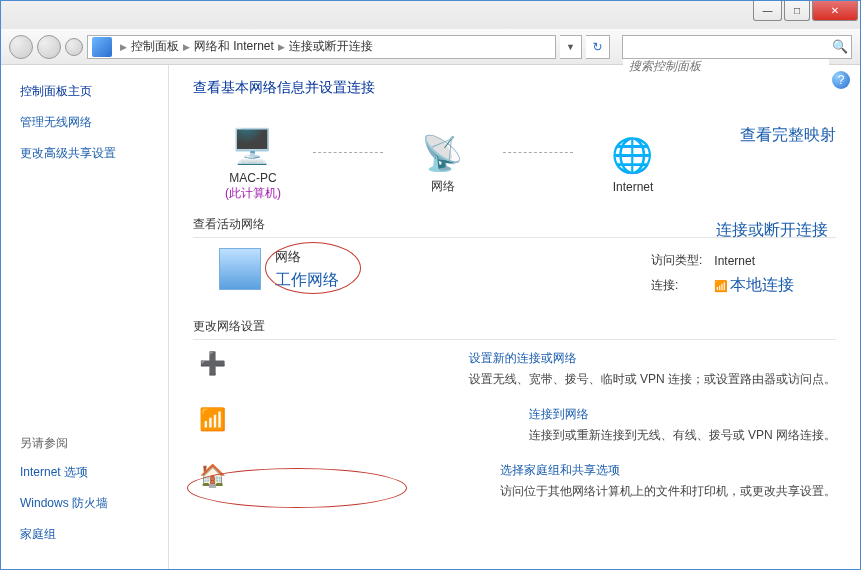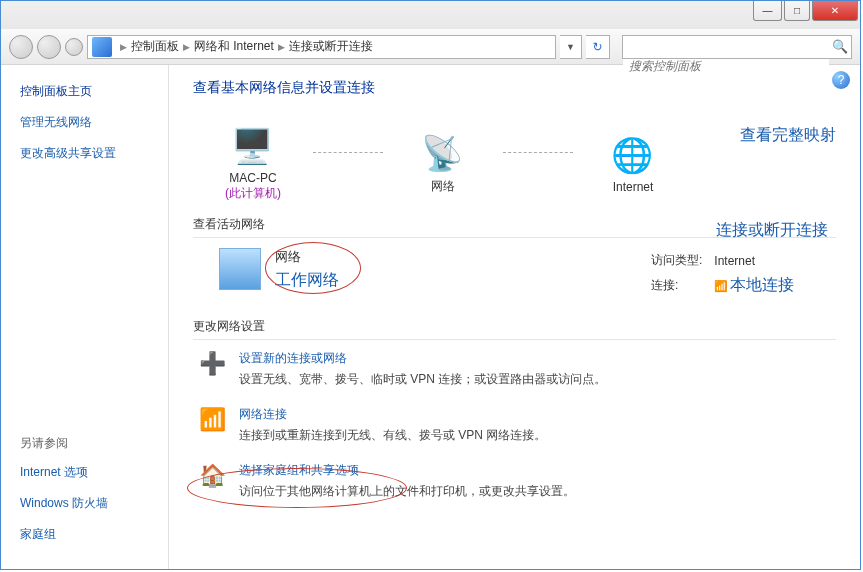--- a/index.html
+++ b/index.html
@@ -51,21 +51,21 @@
 
 .active-net { display: flex; align-items: flex-start; margin: 4px 0 18px; }
 .active-net .net-ic { width: 42px; height: 42px; margin: 0 14px 0 26px; background: linear-gradient(#bde0ff,#5aa0e0); border: 1px solid #7ab0e0; }
 .active-net .net-info { flex: 0 0 190px; }
 .active-net .net-info .name { font-size: 13px; margin-bottom: 4px; }
 .active-net .net-side { margin-left: auto; margin-right: 30px; font-size: 12px; }
 .active-net .net-side td { padding: 2px 10px 2px 0; }
 
 .circle-annot { position: absolute; border: 1.5px solid #c43a2f; border-radius: 50%; pointer-events: none; }
 
-.settings-item { display: flex; gap: 12px; margin-bottom: 18px; padding-left: 6px; }
+.settings-item { display: flex; gap: 12px; margin-bottom: 18px; padding-left: 6px; justify-content: space-between; }
 .settings-item .s-ic { width: 28px; height: 28px; flex-shrink: 0; display: flex; align-items: center; justify-content: center; font-size: 22px; }
 .settings-item .s-body .s-title { color: #1a5dad; cursor: pointer; font-size: 12px; margin-bottom: 4px; }
 .settings-item .s-body .s-desc { font-size: 12px; color: #444; }
 
 
 .ic-computer::before { content: "🖥️"; }
 .ic-hub::before { content: "📡"; }
 .ic-globe::before { content: "🌐"; }
 .ic-plus::before { content: "➕"; }
 .ic-connect::before { content: "📶"; }
@@ -175,21 +175,21 @@
       <div class="settings-item">
             <div class="s-ic ic-plus"></div>
             <div class="s-body">
               <div class="s-title">设置新的连接或网络</div>
               <div class="s-desc">设置无线、宽带、拨号、临时或 VPN 连接；或设置路由器或访问点。</div>
             </div>
           </div>
           <div class="settings-item">
             <div class="s-ic ic-connect"></div>
             <div class="s-body">
-              <div class="s-title">网络连接</div>
+              <div class="s-title">连接到网络</div>
               <div class="s-desc">连接到或重新连接到无线、有线、拨号或 VPN 网络连接。</div>
             </div>
           </div>
           <div class="settings-item">
             <div class="s-ic ic-home"></div>
             <div class="s-body">
               <div class="s-title">选择家庭组和共享选项</div>
               <div class="s-desc">访问位于其他网络计算机上的文件和打印机，或更改共享设置。</div>
             </div>
           </div>

